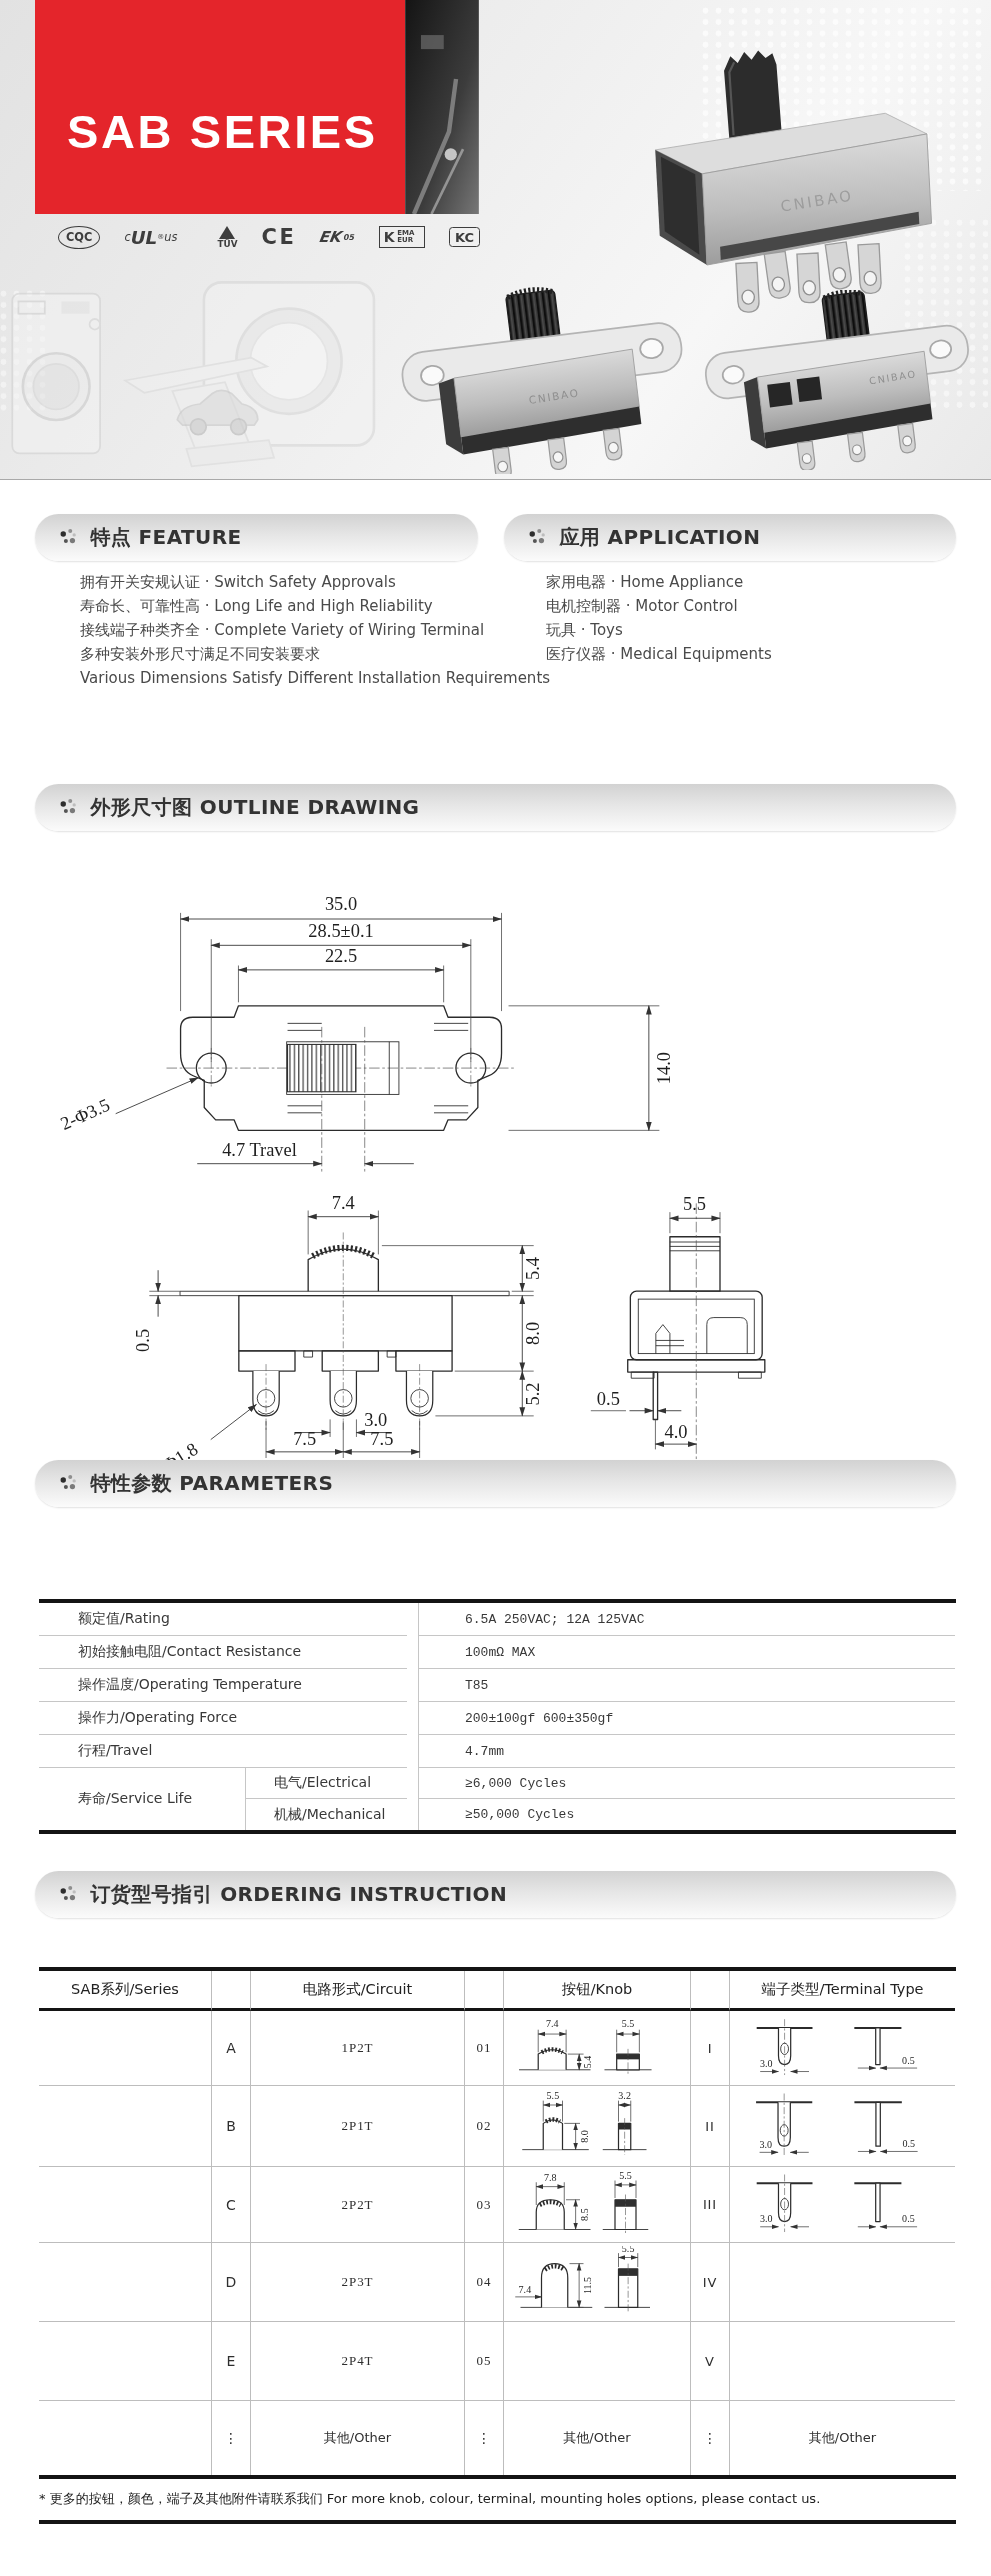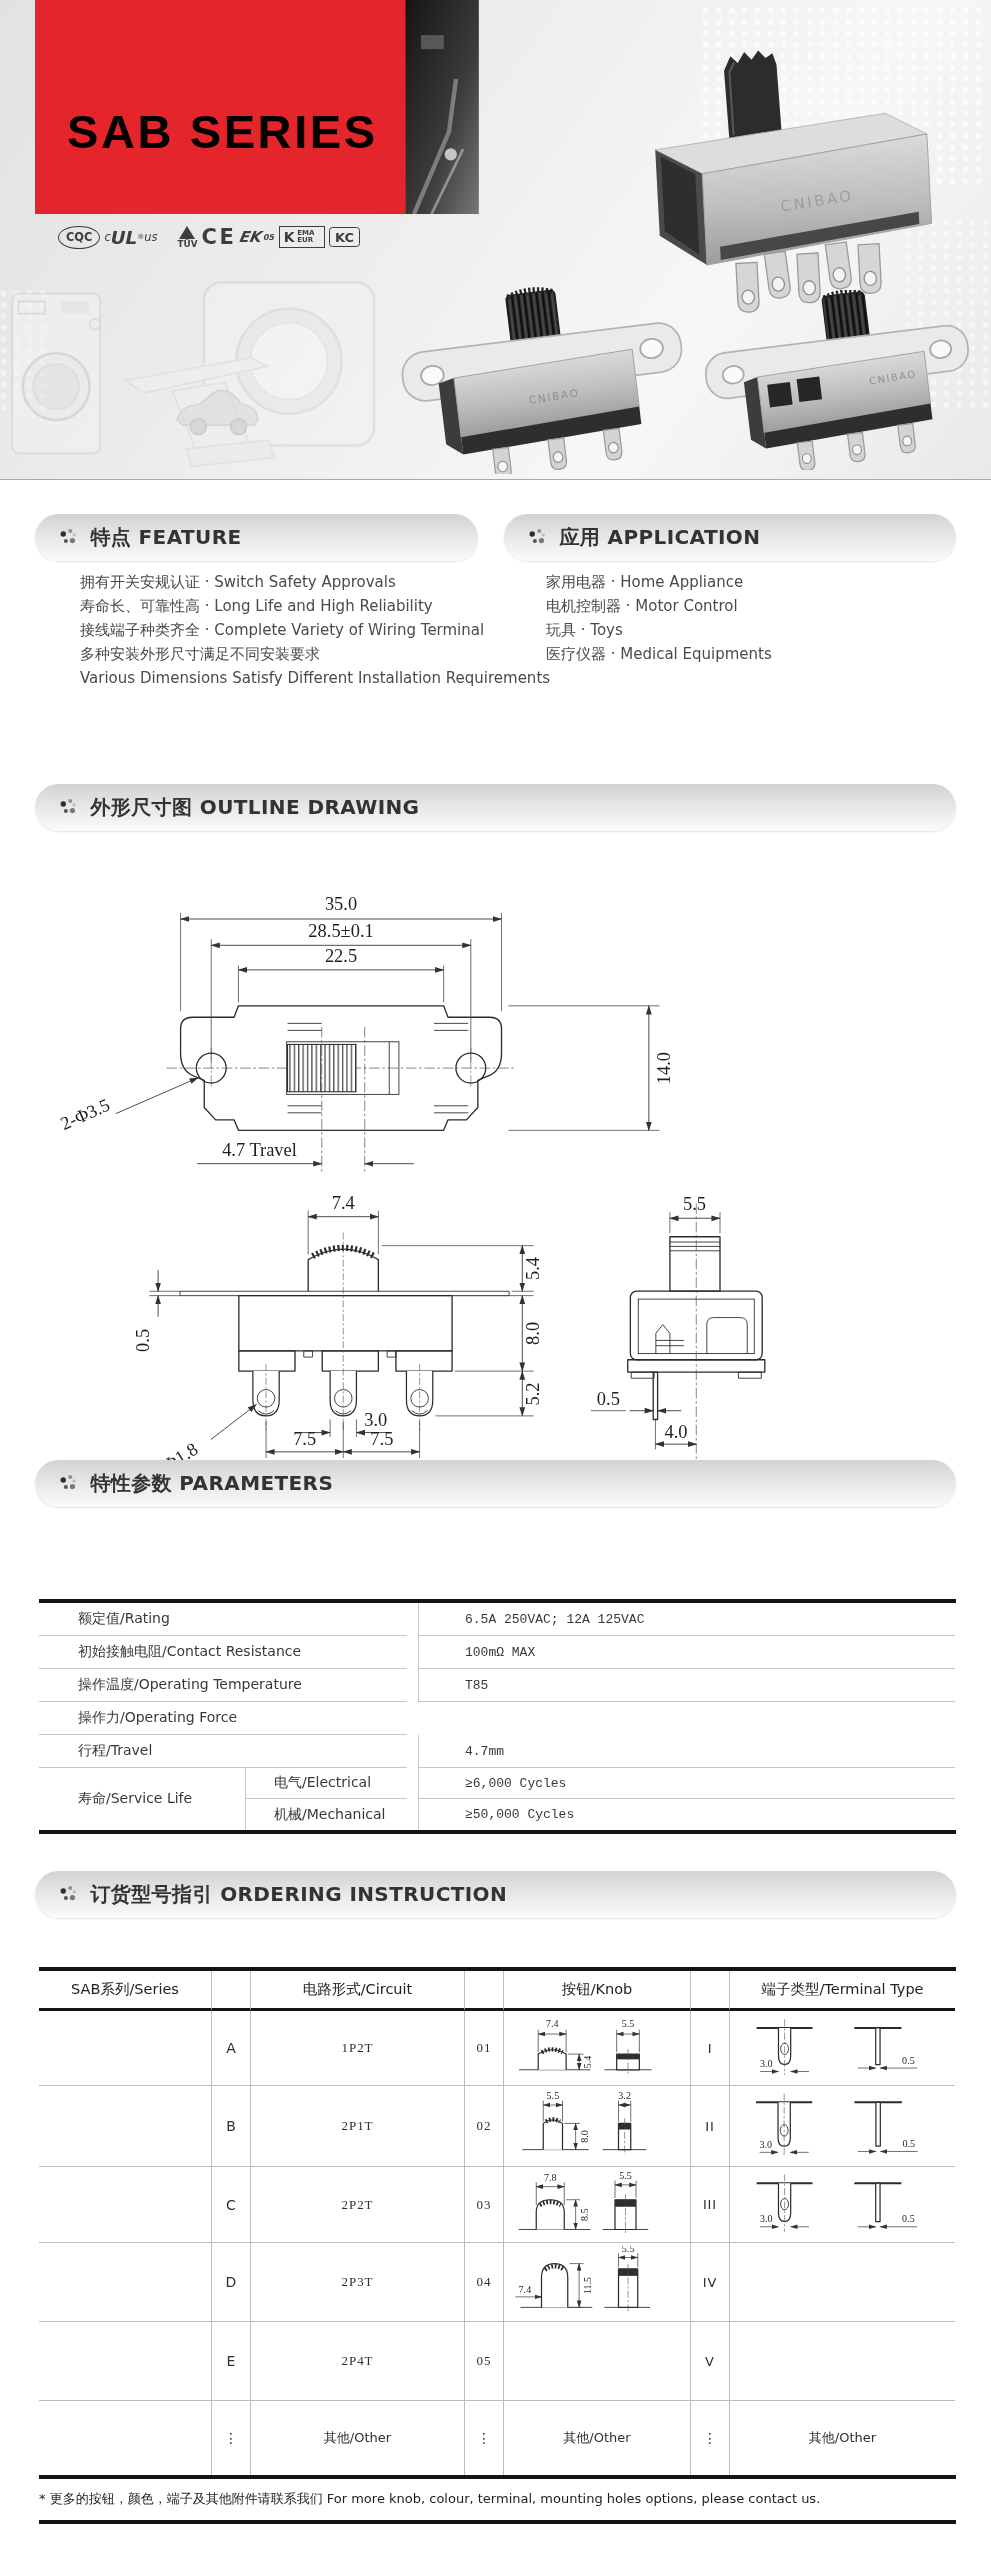--- a/index.html
+++ b/index.html
@@ -8,23 +8,23 @@
   .abs{position:absolute;}
 
   
   .hero{left:0;top:0;width:991px;height:479px;
         background:linear-gradient(125deg,#e2e2e2 0%,#efefef 45%,#f7f7f7 70%,#e9e9e9 100%);
         border-bottom:1.8px solid #a9a9a9;}
   .dots{position:absolute;background-image:radial-gradient(circle at 3.5px 3.5px, rgba(255,255,255,.9) 2.7px, transparent 3.2px);
         background-size:13px 11.4px;opacity:.75;}
   .red-banner{position:absolute;left:35px;top:0;width:370px;height:214px;background:#e4252b;
         display:flex;align-items:center;padding:49px 0 0 32px;box-sizing:border-box;}
-  .red-banner .t{color:#000000;font-size:47px;font-weight:700;letter-spacing:2.6px;font-family:"Liberation Sans","DejaVu Sans",sans-serif;}
+  .red-banner .t{color:#ffffff;font-size:47px;font-weight:700;letter-spacing:2.6px;font-family:"Liberation Sans","DejaVu Sans",sans-serif;}
   .pcb{position:absolute;left:405px;top:0;width:74px;height:214px;}
-  .certs{position:absolute;left:58px;top:217px;width:360px;height:40px;display:flex;align-items:center;gap:4px;color:#3d3d3d;}
+  .certs{position:absolute;left:58px;top:217px;width:360px;height:40px;display:flex;align-items:center;gap:24px;color:#3d3d3d;}
   .cert{display:inline-flex;align-items:center;justify-content:center;}
   .cqc{border:1.8px solid #3d3d3d;border-radius:50%;padding:3.5px 7px;font-size:11.4px;font-weight:700;}
   .cul{font-size:11.4px;font-style:italic;}
   .cul b{font-size:18.4px;font-weight:800;}
   .tuv{flex-direction:column;font-size:8.8px;font-weight:700;line-height:8.8px;gap:0.9px;margin-left:16px;}
   .tuv .tri{width:0;height:0;border-left:8px solid transparent;border-right:8px solid transparent;border-bottom:13px solid #3d3d3d;}
   .ce{font-size:21px;font-weight:700;letter-spacing:2.6px;}
   .ek{font-size:15px;font-weight:800;font-style:italic;transform:skewX(-12deg);}
   .ek .sub{font-size:8px;font-style:normal;margin-left:1.8px;}
   .kema{border:1.8px solid #3d3d3d;padding:1.8px 3.5px;font-weight:800;font-size:14px;gap:2.6px;}
@@ -416,20 +416,21 @@
   </div>
 
   <div class="ptable">
     <div class="pc lab">额定值/Rating</div>
     <div class="pc val">6.5A 250VAC;  12A 125VAC</div>
     <div class="pc lab">初始接触电阻/Contact Resistance</div>
     <div class="pc val">100mΩ MAX</div>
     <div class="pc lab">操作温度/Operating Temperature</div>
     <div class="pc val">T85</div>
     <div class="pc lab">操作力/Operating Force</div>
+    <div class="pc val">200±100gf   600±350gf</div>
     <div class="pc lab">行程/Travel</div>
     <div class="pc val">4.7mm</div>
     <div class="pc slab">寿命/Service Life</div>
     <div class="pc sub">电气/Electrical</div>
     <div class="pc val">≥6,000 Cycles</div>
     <div class="pc sub nob">机械/Mechanical</div>
     <div class="pc val nob">≥50,000 Cycles</div>
   </div>
 
   <div class="pill" style="left:35px;top:1871px;width:921px;">

